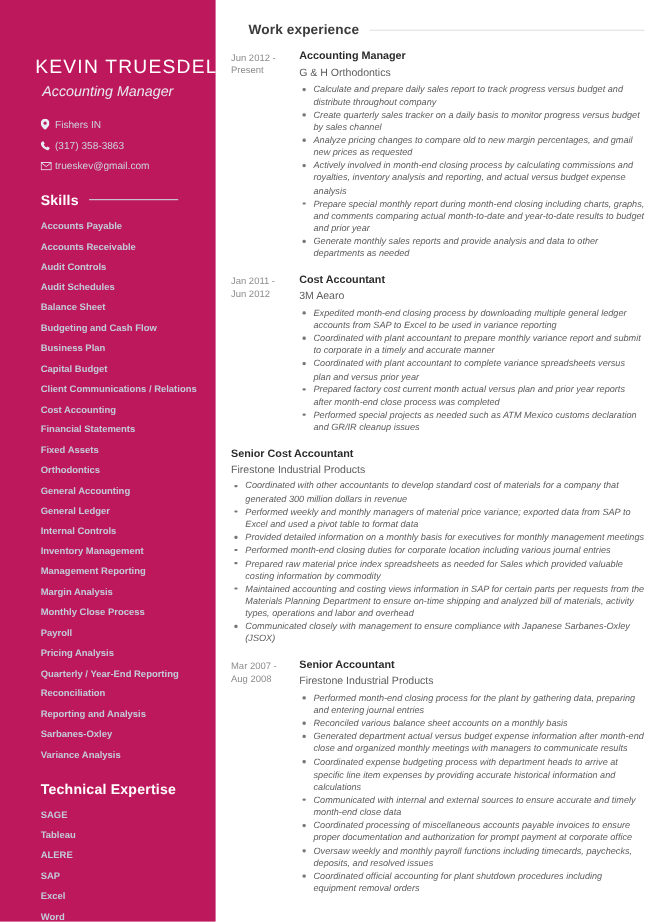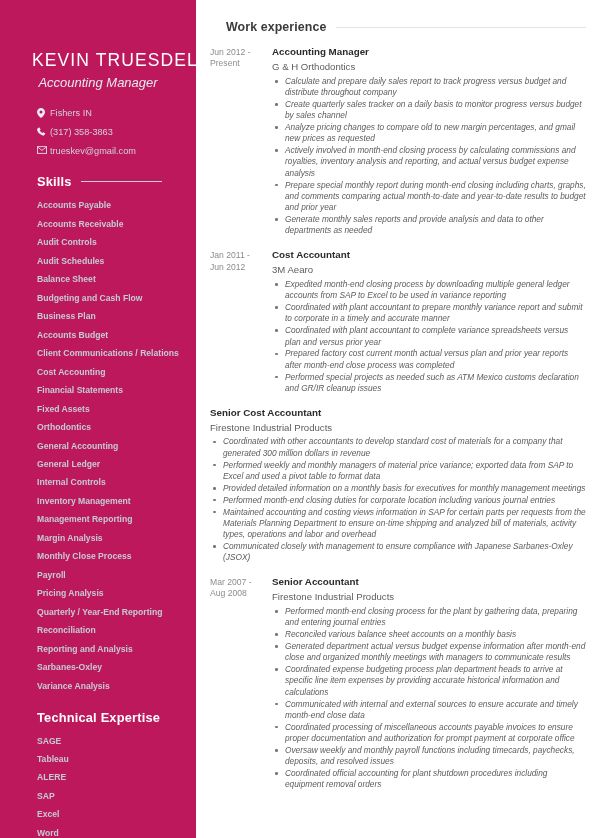--- a/index.html
+++ b/index.html
@@ -52,21 +52,21 @@
     text-align: center;
     margin-top: 5px;
     font-weight: 400;
   }
   .contact-list {
     margin-top: 18px;
     padding-left: 5px;
   }
   .contact-row {
     display: flex;
-    align-items: flex-start;
+    align-items: center;
     font-size: 9.2px;
     color: #ccd3de;
     margin-bottom: 9px;
     line-height: 1.1;
   }
   .contact-icon {
     width: 13px;
     min-width: 13px;
     display: inline-flex;
     align-items: center;
@@ -244,21 +244,21 @@
           <div class="sb-rule"></div>
         </div>
         <ul class="sb-list" id="skills-list">
             <li>Accounts Payable</li>
             <li>Accounts Receivable</li>
             <li>Audit Controls</li>
             <li>Audit Schedules</li>
             <li>Balance Sheet</li>
             <li>Budgeting and Cash Flow</li>
             <li>Business Plan</li>
-            <li>Accounts Budget</li>
+            <li>Capital Budget</li>
             <li>Client Communications / Relations</li>
             <li>Cost Accounting</li>
             <li>Financial Statements</li>
             <li>Fixed Assets</li>
             <li>Orthodontics</li>
             <li>General Accounting</li>
             <li>General Ledger</li>
             <li>Internal Controls</li>
             <li>Inventory Management</li>
             <li>Management Reporting</li>
@@ -330,35 +330,36 @@
         </div>
         <div class="job">
           <div class="job-body">
             <div class="job-role">Senior Cost Accountant</div>
             <div class="job-company">Firestone Industrial Products</div>
             <ul class="job-bullets">
               <li>Coordinated with other accountants to develop standard cost of materials for a company that generated 300 million dollars in revenue</li>
               <li>Performed weekly and monthly managers of material price variance; exported data from SAP to Excel and used a pivot table to format data</li>
               <li>Provided detailed information on a monthly basis for executives for monthly management meetings</li>
               <li>Performed month-end closing duties for corporate location including various journal entries</li>
+              <li>Prepared raw material price index spreadsheets as needed for Sales which provided valuable costing information by commodity</li>
               <li>Maintained accounting and costing views information in SAP for certain parts per requests from the Materials Planning Department to ensure on-time shipping and analyzed bill of materials, activity types, operations and labor and overhead</li>
               <li>Communicated closely with management to ensure compliance with Japanese Sarbanes-Oxley (JSOX)</li>
             </ul>
           </div>
         </div>
         <div class="job">
           <div class="job-dates">Mar 2007 - Aug 2008</div>
           <div class="job-body">
             <div class="job-role">Senior Accountant</div>
             <div class="job-company">Firestone Industrial Products</div>
             <ul class="job-bullets">
               <li>Performed month-end closing process for the plant by gathering data, preparing and entering journal entries</li>
               <li>Reconciled various balance sheet accounts on a monthly basis</li>
               <li>Generated department actual versus budget expense information after month-end close and organized monthly meetings with managers to communicate results</li>
-              <li>Coordinated expense budgeting process plan department heads to arrive at specific line item expenses by providing accurate historical information and calculations</li>
+              <li>Coordinated expense budgeting process with department heads to arrive at specific line item expenses by providing accurate historical information and calculations</li>
               <li>Communicated with internal and external sources to ensure accurate and timely month-end close data</li>
               <li>Coordinated processing of miscellaneous accounts payable invoices to ensure proper documentation and authorization for prompt payment at corporate office</li>
               <li>Oversaw weekly and monthly payroll functions including timecards, paychecks, deposits, and resolved issues</li>
               <li>Coordinated official accounting for plant shutdown procedures including equipment removal orders</li>
             </ul>
           </div>
         </div>
       </div>
   </main>
 

